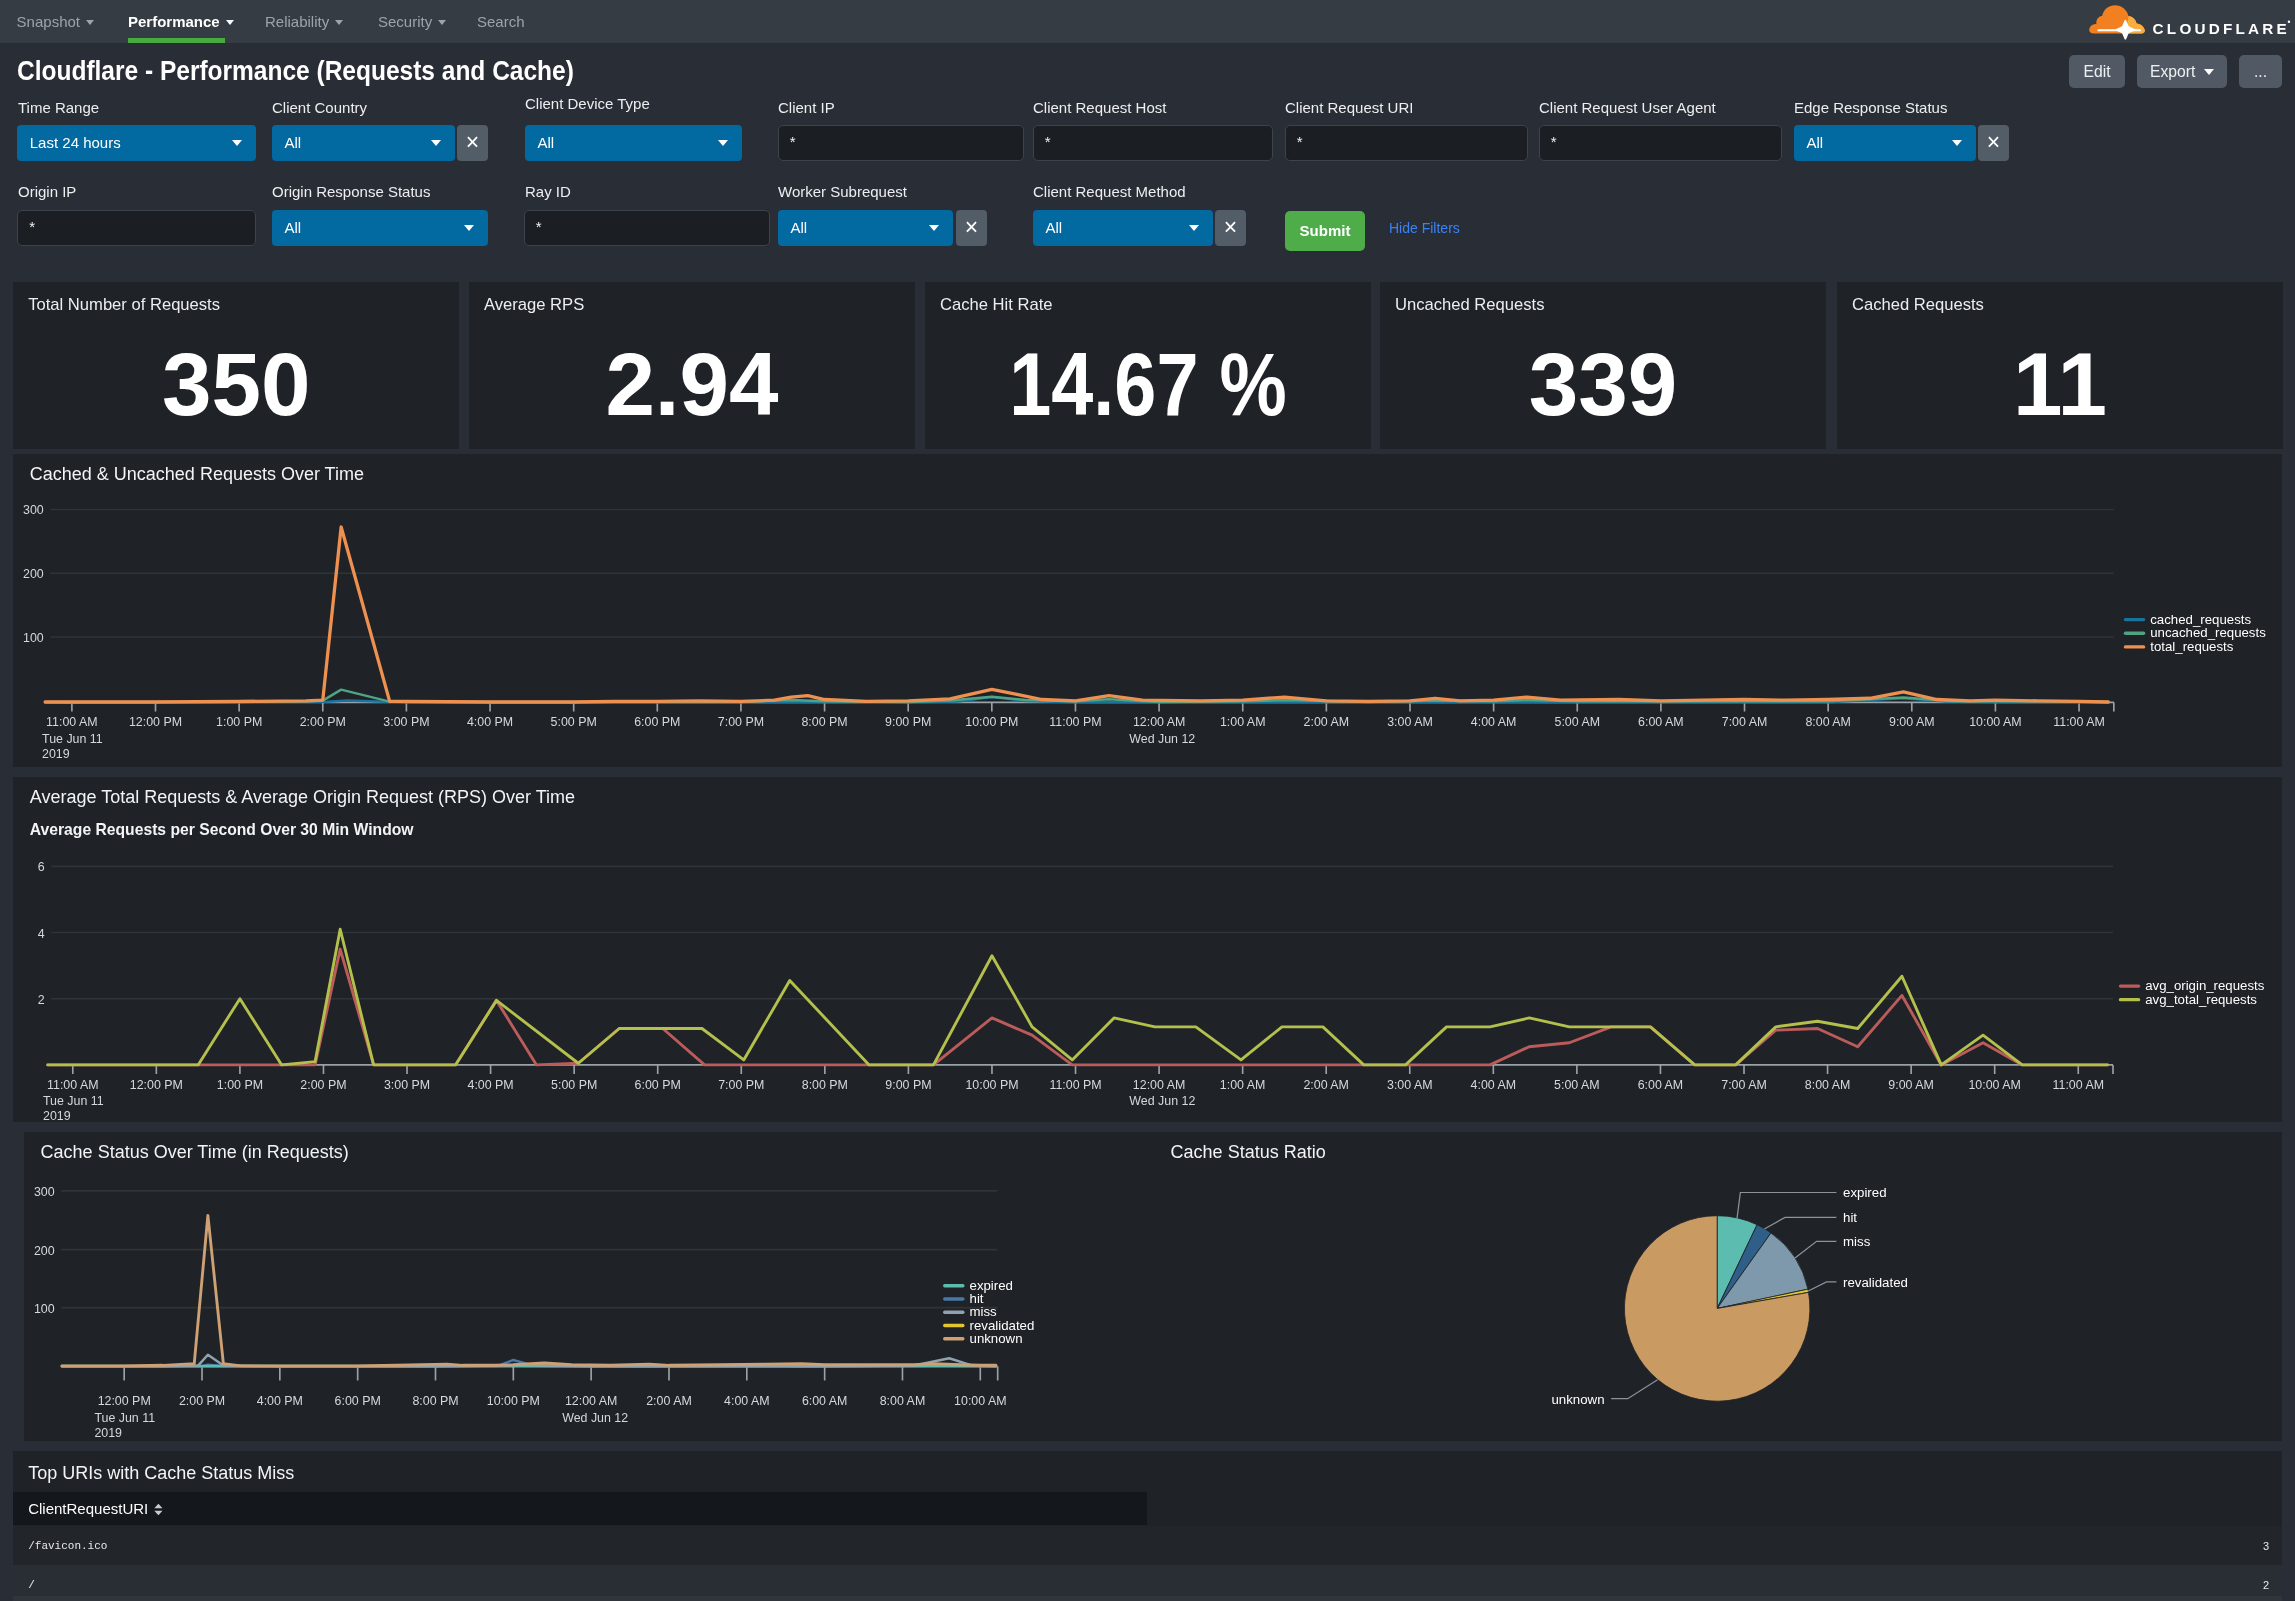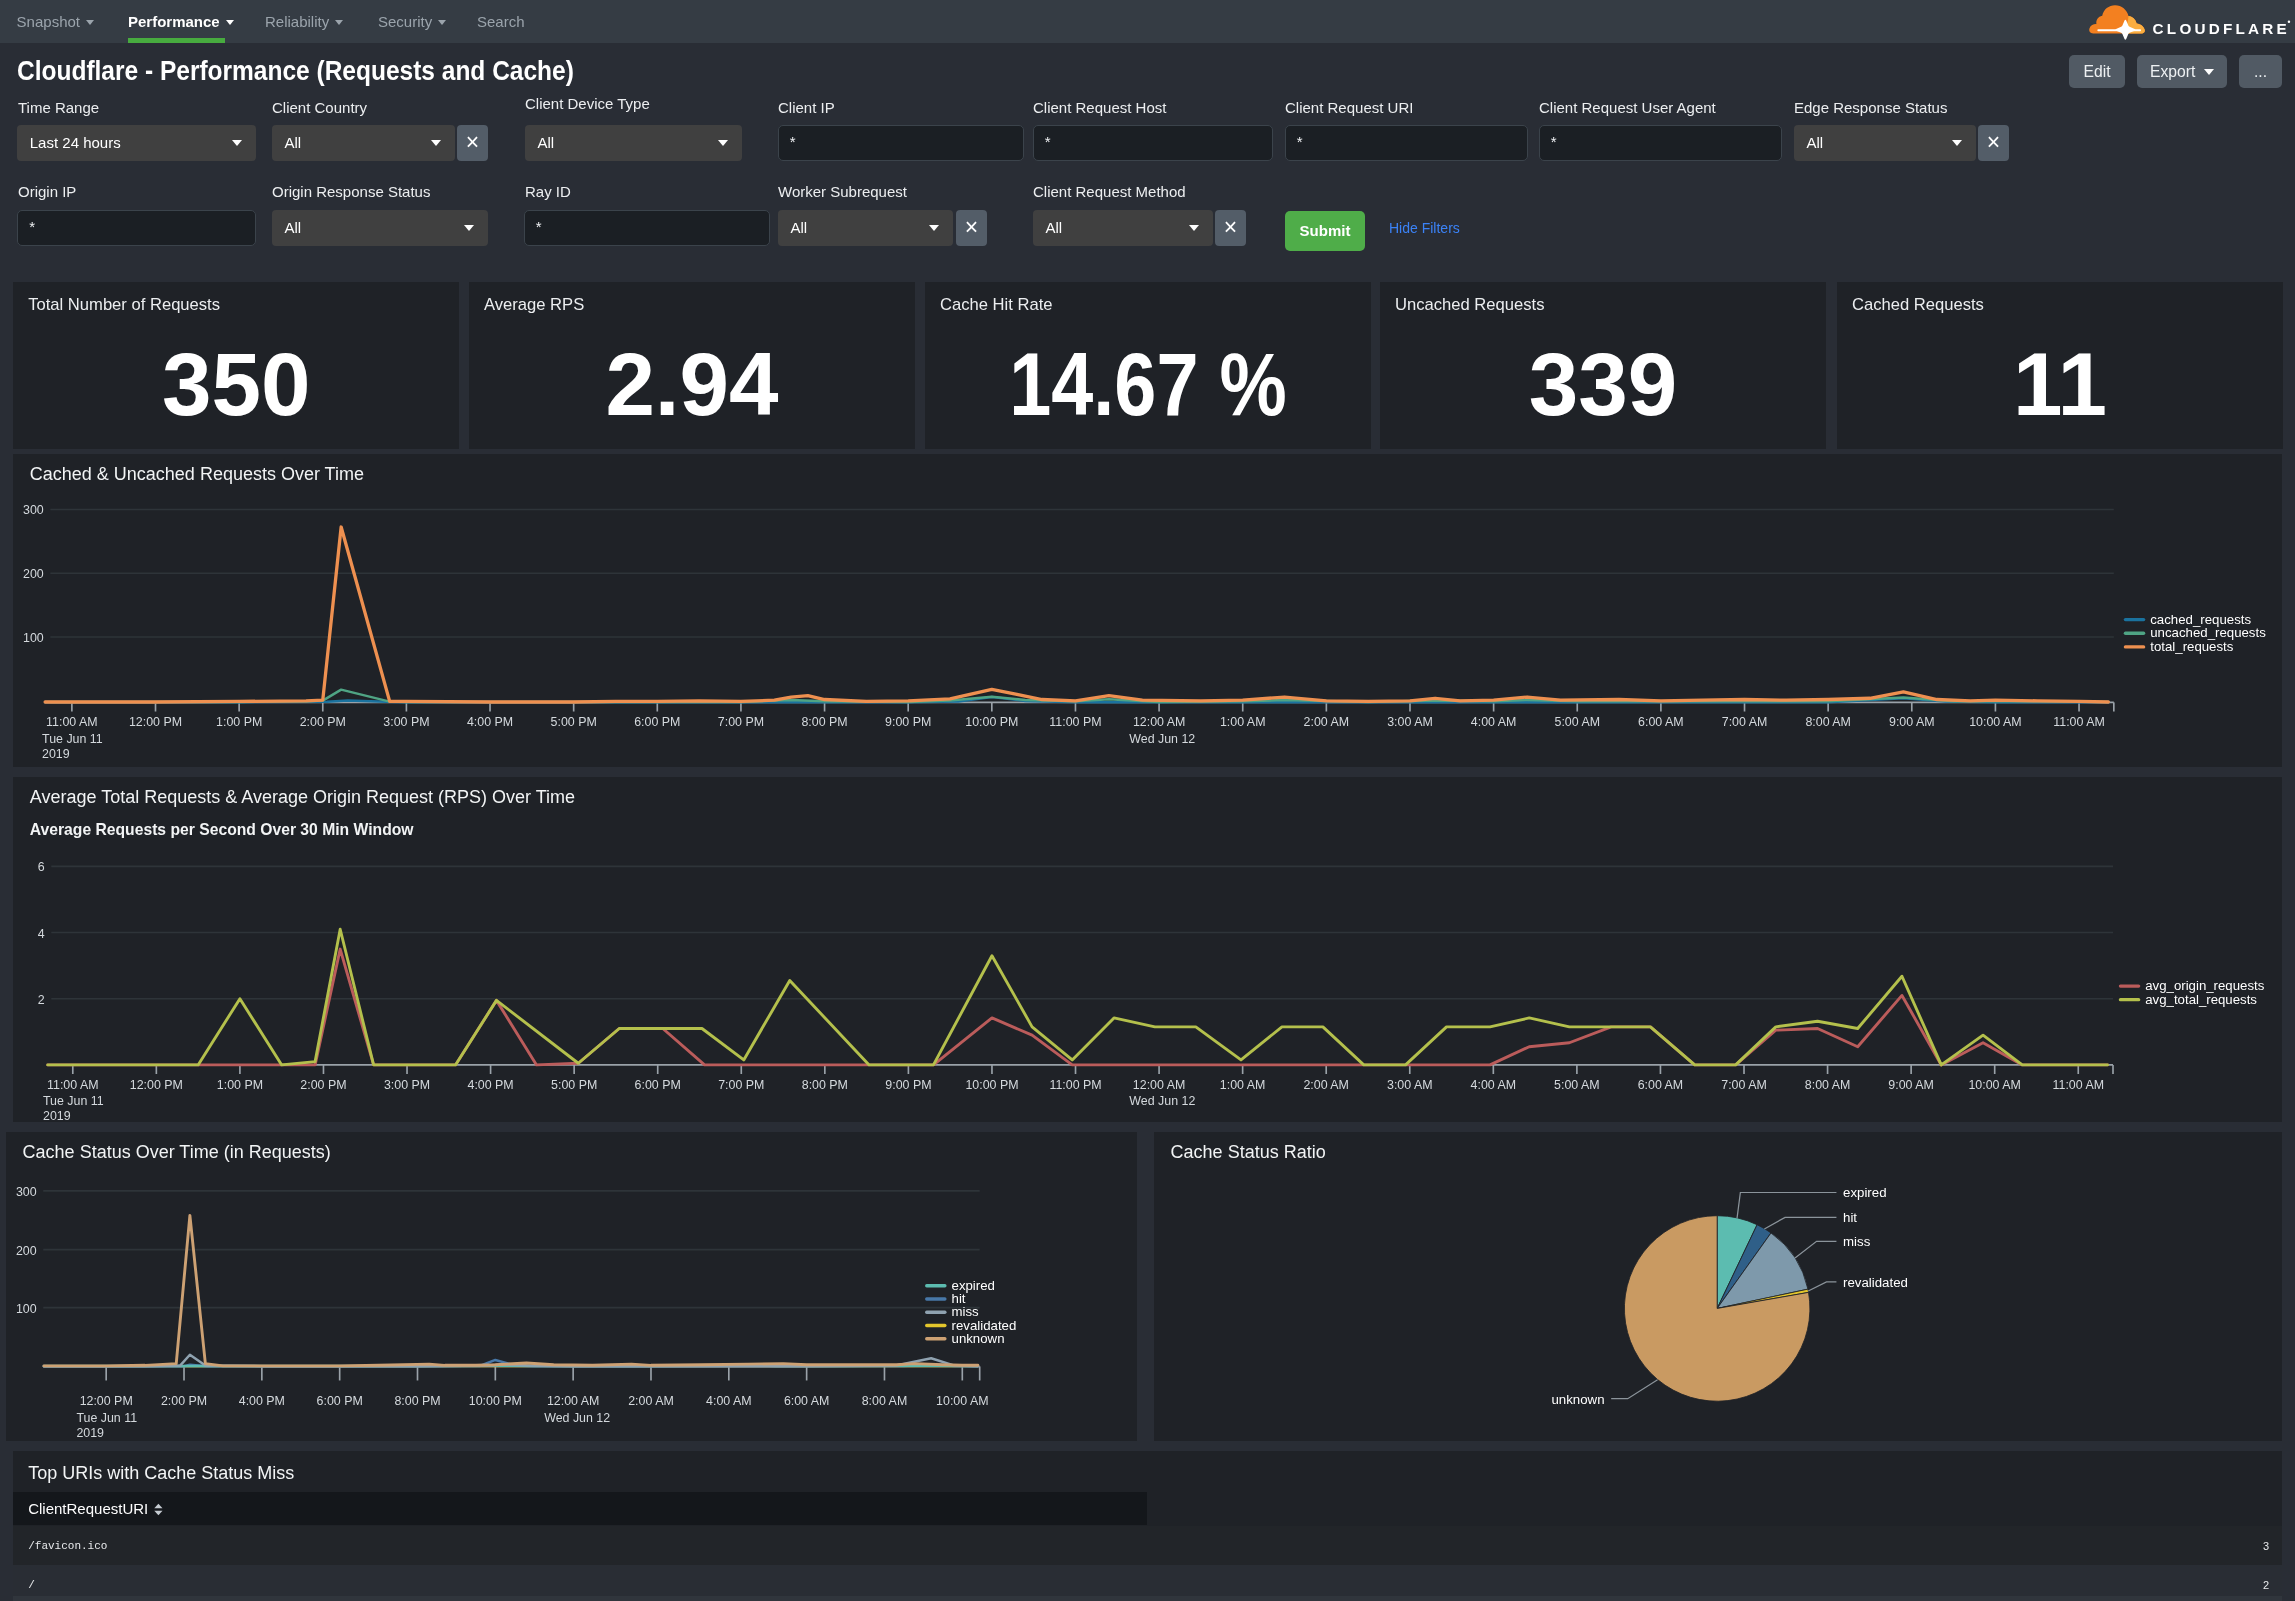--- a/index.html
+++ b/index.html
@@ -5,21 +5,21 @@
 #page { position:relative; width:2295px; height:1602px; }
 #nav { position:absolute; left:0; top:0; width:2295px; height:43px; background:#353c44; }
 .navitem { position:absolute; top:0; height:50px; line-height:43px; font-size:15px; color:#9ba4ac; }
 .navitem b { color:#ffffff; font-weight:bold; }
 .ncaret { display:inline-block; width:0; height:0; border-left:4.6px solid transparent; border-right:4.6px solid transparent; border-top:5.4px solid #9ba4ac; margin-left:5.8px; vertical-align:1.7px; }
 .ncaret.w { border-top-color:#ffffff; }
 #greenline { position:absolute; left:128px; top:38px; width:97px; height:5px; background:#47ab3f; }
 h1 { position:absolute; left:17.4px; top:57px; font-size:28px; line-height:28px; color:#ffffff; font-weight:bold; transform:scaleX(0.875); transform-origin:left; white-space:nowrap; }
 .btn { position:absolute; top:55px; height:33px; background:#515a64; border-radius:5px; color:#eef1f3; font-size:15.7px; text-align:center; line-height:33px; }
 .flabel { position:absolute; font-size:15px; color:#eceef0; }
-.dd { position:absolute; height:36px; background:#404040; border-radius:4.1px; color:#ffffff; font-size:15px; line-height:36px; padding-left:12.4px; }
+.dd { position:absolute; height:36px; background:#0369a1; border-radius:4.1px; color:#ffffff; font-size:15px; line-height:36px; padding-left:12.4px; }
 .dd .caret { position:absolute; right:14px; top:15px; width:0; height:0; border-left:5.8px solid transparent; border-right:5.8px solid transparent; border-top:6.6px solid #ffffff; }
 .xbtn { position:absolute; height:36px; width:31px; background:#535d68; border-radius:4.1px; color:#ffffff; font-size:23px; text-align:center; line-height:34px; font-weight:normal; }
 .inp { position:absolute; height:36px; background:#1b1f24; border:1.7px solid #3b434b; border-radius:5px; color:#f0f2f4; font-size:15px; line-height:32px; padding-left:10.8px; }
 #submit { position:absolute; left:1285px; top:211px; width:80px; height:40px; background:#4fad49; border-radius:5px; color:#ffffff; font-weight:bold; font-size:15px; text-align:center; line-height:40px; }
 #hidef { position:absolute; left:1389px; top:220px; font-size:14px; color:#3b82f6; }
 .panel { position:absolute; background:#1f2227; }
 .ptitle { position:absolute; left:16.6px; top:10px; font-size:18px; color:#f2f4f5; }
 .kpi .num { position:absolute; left:0; width:100%; top:58px; text-align:center; font-size:89px; line-height:1; font-weight:bold; color:#ffffff; }
 .kpi .klabel { position:absolute; left:15px; top:13.2px; font-size:16.6px; color:#eceef0; }
 .mono { font-family:"Liberation Mono",monospace; }
@@ -255,21 +255,21 @@
         <text x="1348" y="397" text-anchor="start" font-size="15" fill="#d4d9dd">Wed Jun 12</text>
         <polyline points="40.7,348.0 363.9,348.0 394.2,208.0 434.6,348.0 533.6,348.0 583.1,270.0 631.5,348.0 682.0,346.0 731.5,304.0 784.1,304.0 834.6,348.0 1111.3,348.0 1182.0,291.2 1230.5,312.0 1279.0,348.0 1784.0,348.0 1831.4,326.0 1879.9,321.2 1930.4,302.0 1977.9,302.0 2031.4,348.0 2080.9,348.0 2129.4,306.0 2179.9,304.0 2228.4,326.0 2281.9,264.0 2329.4,348.0 2379.9,321.2 2427.3,348.0 2530.4,348.0" fill="none" stroke="#bb5c5b" stroke-width="3.5" stroke-opacity="1.0" stroke-linejoin="round" stroke-linecap="round"></polyline>
         <polyline points="40.7,348.0 71.0,348.0 222.5,348.0 273.0,268.0 323.5,348.0 363.9,344.0 394.2,184.0 434.6,348.0 533.6,348.0 583.1,270.0 682.0,346.0 731.5,304.0 831.5,304.0 882.0,342.0 937.6,246.0 1033.5,348.0 1111.3,348.0 1182.0,216.0 1230.5,302.0 1279.0,342.0 1329.5,291.2 1378.9,302.0 1428.4,302.0 1483.0,342.0 1532.5,302.0 1582.0,302.0 1631.4,348.0 1681.9,348.0 1731.4,302.0 1784.0,302.0 1831.4,291.2 1879.9,302.0 1977.9,302.0 2031.4,348.0 2080.9,348.0 2129.4,302.0 2179.9,295.2 2228.4,304.0 2281.9,240.8 2329.4,348.0 2379.9,312.0 2427.3,348.0 2530.4,348.0" fill="none" stroke="#b4c04c" stroke-width="3.5" stroke-opacity="1.0" stroke-linejoin="round" stroke-linecap="round"></polyline>
         <line x1="2546" y1="252.7" x2="2568" y2="252.7" stroke="#bb5c5b" stroke-width="4" stroke-linecap="round"></line>
         <text x="2576" y="257.7" font-size="16" fill="#ffffff">avg_origin_requests</text>
         <line x1="2546" y1="269.2" x2="2568" y2="269.2" stroke="#b4c04c" stroke-width="4" stroke-linecap="round"></line>
         <text x="2576" y="274.2" font-size="16" fill="#ffffff">avg_total_requests</text>
       </svg>
 </div>
 
-<div class="panel" style="left:6px;top:1132px;width:1131px;height:309px">
+<div class="panel" style="left:24px;top:1132px;width:1131px;height:309px">
  <div class="ptitle">Cache Status Over Time (in Requests)</div>
  <svg width="1131" height="309" viewBox="0 0 1366 373">
         <line x1="45" y1="71" x2="1176" y2="71" stroke="#2e3439" stroke-width="2"></line>
         <text x="37" y="77" text-anchor="end" font-size="15" fill="#d4d9dd">300</text>
         <line x1="45" y1="142" x2="1176" y2="142" stroke="#2e3439" stroke-width="2"></line>
         <text x="37" y="148" text-anchor="end" font-size="15" fill="#d4d9dd">200</text>
         <line x1="45" y1="212" x2="1176" y2="212" stroke="#2e3439" stroke-width="2"></line>
         <text x="37" y="218" text-anchor="end" font-size="15" fill="#d4d9dd">100</text>
         <line x1="45" y1="283" x2="1176" y2="283" stroke="#9aa2a9" stroke-width="2"></line>
         <line x1="121.0" y1="283" x2="121.0" y2="300" stroke="#9aa2a9" stroke-width="2"></line>

